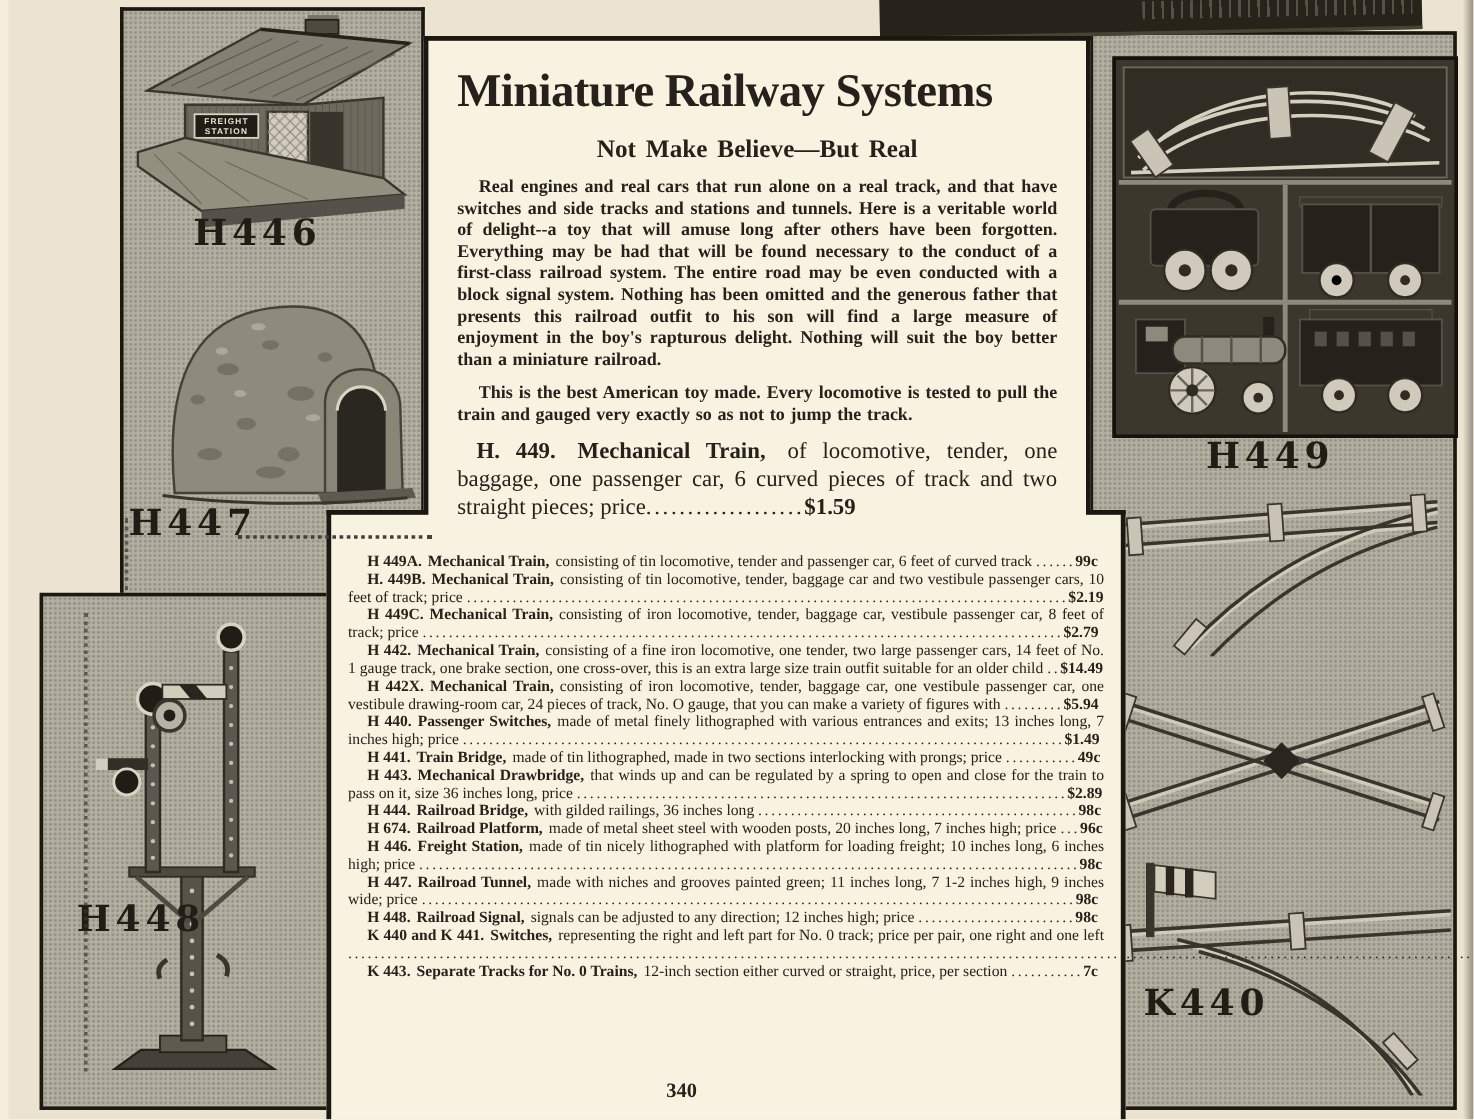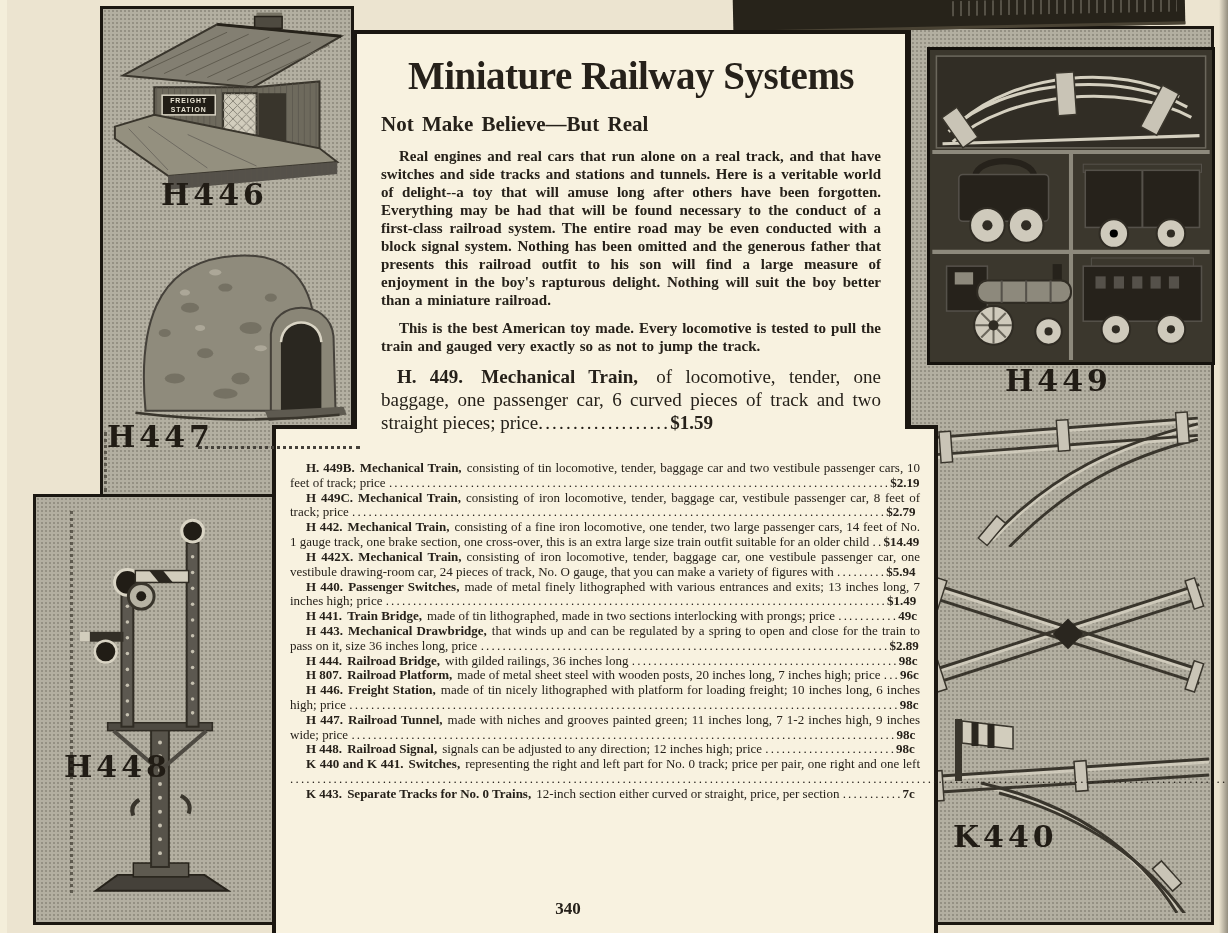--- a/index.html
+++ b/index.html
@@ -23,23 +23,23 @@
   .intro-panel{position:absolute;left:353px;top:30px;width:556px;height:395px;
     background:#f8f2e0;border:4px solid #1b1711;border-bottom:none;z-index:3;
     padding:10px 24px 0;box-sizing:border-box;}
   .listing-panel{position:absolute;left:272px;top:425px;width:666px;height:508px;
     background:#f8f2e0;border-left:4px solid #1b1711;border-right:4px solid #1b1711;
     z-index:2;box-sizing:border-box;padding:36px 14px 0;}
   .shoulder{position:absolute;top:425px;height:4px;background:#1b1711;z-index:4;}
   #shoulderL{left:272px;width:85px;}
   #shoulderR{left:905px;width:33px;}
 
-  .title{font-size:39px;line-height:1.05;text-align:center;font-weight:700;
+  .title{font-size:39px;line-height:1.05;font-weight:700;
     margin:12px 0 0;letter-spacing:-0.5px;}
-  .subtitle{font-size:21px;font-weight:700;margin:15px 0 4px;word-spacing:3px;}
+  .subtitle{text-align:center;font-size:21px;font-weight:700;margin:15px 0 4px;word-spacing:3px;}
   .para{margin:10px 0 0;font-size:15px;line-height:1.2;font-weight:700;
     text-align:justify;text-indent:18px;word-spacing:1px;}
 
   .entry{font-size:13px;line-height:1.14;text-align:justify;text-indent:16px;margin:0;}
   .entry .code,.entry .iname{font-weight:700;margin-right:5px;}
   .entry .price{font-weight:700;}
   .entry .dots{letter-spacing:2.2px;font-weight:400;}
   .feat{font-size:19px;line-height:1.22;margin:10px 0 0;}
   .feat .code,.feat .iname{font-weight:700;}
   .feat .desc{font-weight:400;}
@@ -334,38 +334,39 @@
     <p class="para">Real engines and real cars that run alone on a real track, and that have switches and side tracks and stations and tunnels. Here is a veritable world of delight--a toy that will amuse long after others have been forgotten. Everything may be had that will be found necessary to the conduct of a first-class railroad system. The entire road may be even conducted with a block signal system. Nothing has been omitted and the generous father that presents this railroad outfit to his son will find a large measure of enjoyment in the boy's rapturous delight. Nothing will suit the boy better than a miniature railroad.</p>
     <p class="para">This is the best American toy made. Every locomotive is tested to pull the train and gauged very exactly so as not to jump the track.</p>
     <p class="entry feat"><b class="code">H. 449.</b> <b class="iname">Mechanical Train,</b> <span class="desc">of locomotive, tender, one baggage, one passenger car, 6 curved pieces of track and two straight pieces; price</span><span class="dots">...................</span><b class="price">$1.59</b></p>
   </div>
 
   <div class="shoulder" id="shoulderL"></div>
   <div class="shoulder" id="shoulderR"></div>
 
   <div class="listing-panel">
     <div id="entries">
+    <p class="entry"><b class="code">H 449A.</b><b class="iname">Mechanical Train,</b><span class="desc">consisting of tin locomotive, tender and passenger car, 6 feet of curved track </span><span class="dots">......</span><b class="price">99c</b></p>
 
     <p class="entry"><b class="code">H. 449B.</b><b class="iname">Mechanical Train,</b><span class="desc">consisting of tin locomotive, tender, baggage car and two vestibule passenger cars, 10 feet of track; price </span><span class="dots">............................................................................................</span><b class="price">$2.19</b></p>
 
     <p class="entry"><b class="code">H 449C.</b><b class="iname">Mechanical Train,</b><span class="desc">consisting of iron locomotive, tender, baggage car, vestibule passenger car, 8 feet of track; price </span><span class="dots">..................................................................................................</span><b class="price">$2.79</b></p>
 
     <p class="entry"><b class="code">H 442.</b><b class="iname">Mechanical Train,</b><span class="desc">consisting of a fine iron locomotive, one tender, two large passenger cars, 14 feet of No. 1 gauge track, one brake section, one cross-over, this is an extra large size train outfit suitable for an older child </span><span class="dots">..</span><b class="price">$14.49</b></p>
 
     <p class="entry"><b class="code">H 442X.</b><b class="iname">Mechanical Train,</b><span class="desc">consisting of iron locomotive, tender, baggage car, one vestibule passenger car, one vestibule drawing-room car, 24 pieces of track, No. O gauge, that you can make a variety of figures with </span><span class="dots">.........</span><b class="price">$5.94</b></p>
 
     <p class="entry"><b class="code">H 440.</b><b class="iname">Passenger Switches,</b><span class="desc">made of metal finely lithographed with various entrances and exits; 13 inches long, 7 inches high; price </span><span class="dots">............................................................................................</span><b class="price">$1.49</b></p>
 
     <p class="entry"><b class="code">H 441.</b><b class="iname">Train Bridge,</b><span class="desc">made of tin lithographed, made in two sections interlocking with prongs; price </span><span class="dots">...........</span><b class="price">49c</b></p>
 
     <p class="entry"><b class="code">H 443.</b><b class="iname">Mechanical Drawbridge,</b><span class="desc">that winds up and can be regulated by a spring to open and close for the train to pass on it, size 36 inches long, price </span><span class="dots">...........................................................................</span><b class="price">$2.89</b></p>
 
     <p class="entry"><b class="code">H 444.</b><b class="iname">Railroad Bridge,</b><span class="desc">with gilded railings, 36 inches long </span><span class="dots">.................................................</span><b class="price">98c</b></p>
 
-    <p class="entry"><b class="code">H 807.</b><b class="iname">Railroad Platform,</b><span class="desc">made of metal sheet steel with wooden posts, 20 inches long, 7 inches high; price </span><span class="dots">...</span><b class="price">96c</b></p>
+    <p class="entry"><b class="code">H 674.</b><b class="iname">Railroad Platform,</b><span class="desc">made of metal sheet steel with wooden posts, 20 inches long, 7 inches high; price </span><span class="dots">...</span><b class="price">96c</b></p>
 
     <p class="entry"><b class="code">H 446.</b><b class="iname">Freight Station,</b><span class="desc">made of tin nicely lithographed with platform for loading freight; 10 inches long, 6 inches high; price </span><span class="dots">.....................................................................................................</span><b class="price">98c</b></p>
 
     <p class="entry"><b class="code">H 447.</b><b class="iname">Railroad Tunnel,</b><span class="desc">made with niches and grooves painted green; 11 inches long, 7 1-2 inches high, 9 inches wide; price </span><span class="dots">....................................................................................................</span><b class="price">98c</b></p>
 
     <p class="entry"><b class="code">H 448.</b><b class="iname">Railroad Signal,</b><span class="desc">signals can be adjusted to any direction; 12 inches high; price </span><span class="dots">........................</span><b class="price">98c</b></p>
 
     <p class="entry"><b class="code">K 440 and K 441.</b><b class="iname">Switches,</b><span class="desc">representing the right and left part for No. 0 track; price per pair, one right and one left </span><span class="dots">.....................................................................................................................................................................................................................................................................................................................................................................................................................................................................................................................</span></p>
 
 

